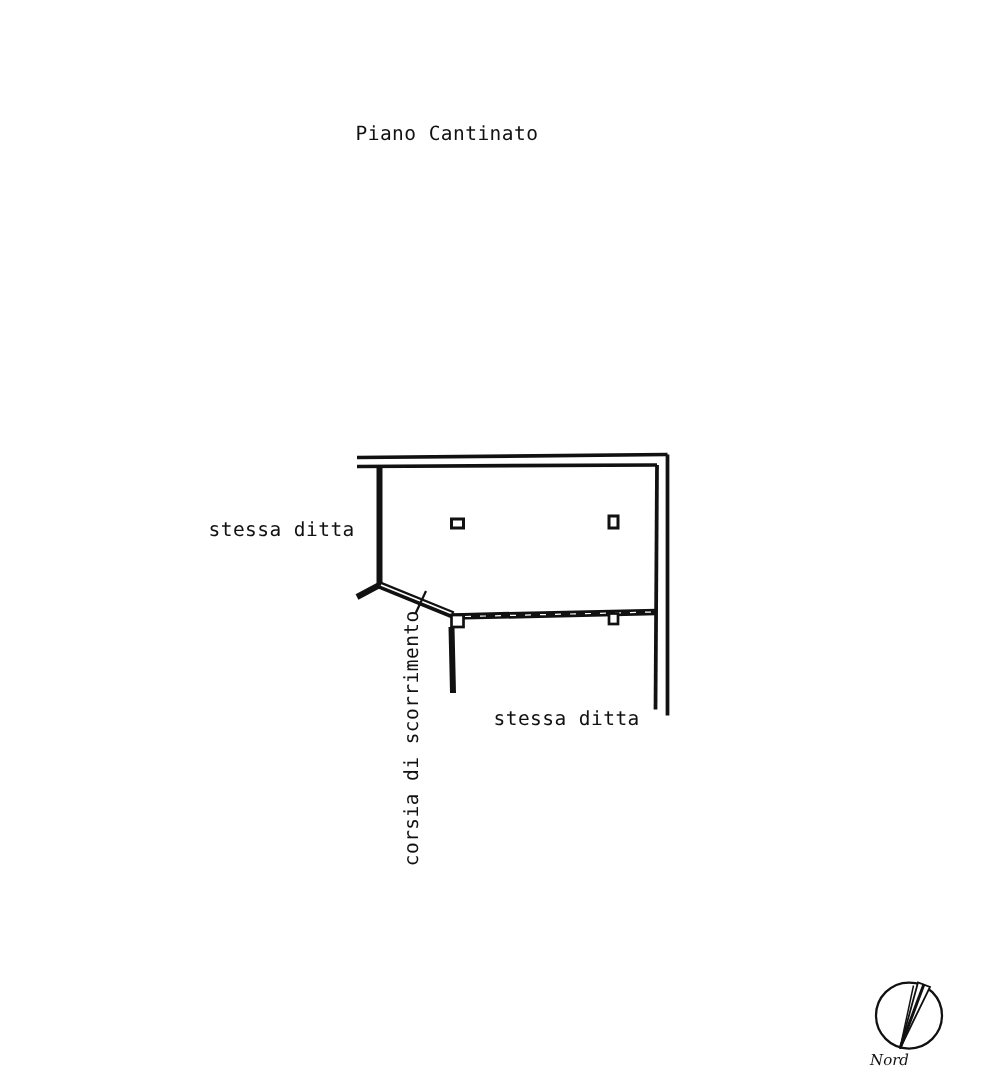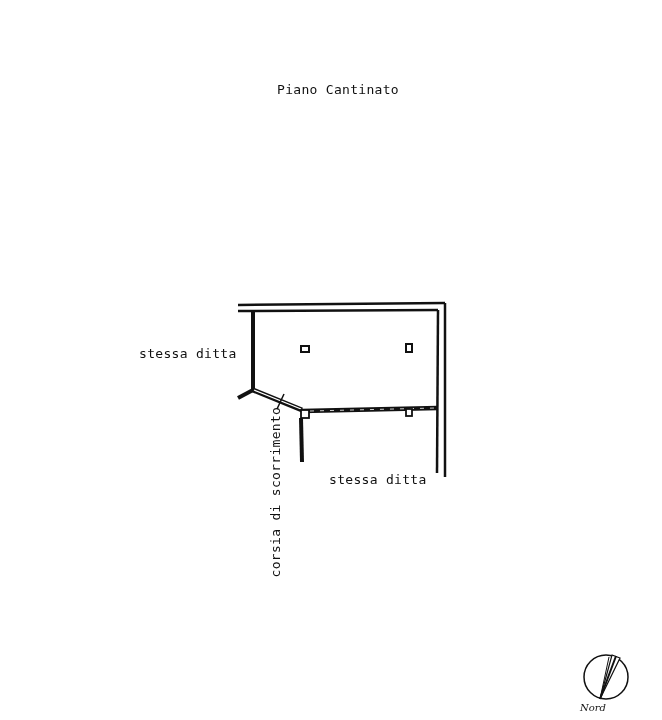--- a/index.html
+++ b/index.html
@@ -6,21 +6,21 @@
     body { width: 662px; height: 720px; position: relative; overflow: hidden; }
     .canvas { position: absolute; left: 0; top: 0; width: 662px; height: 720px; }
     .lbl {
       position: absolute;
       font-family: "DejaVu Sans Mono", "Liberation Mono", monospace;
       font-size: 13px;
       color: #111111;
       white-space: nowrap;
       letter-spacing: 0.3px;
     }
-    .title { left: 237px; top: 80px; line-height: 20px; margin-left: 40px; }
+    .title { left: 237px; top: 80px; line-height: 20px; }
     .title div { height: 20px; }
     .lbl-west { left: 139px; top: 346px; }
     .lbl-south { left: 329px; top: 472px; }
     .lbl-corridor {
       left: 200px; top: 495px;
       transform: rotate(-90deg);
       transform-origin: center center;
       width: 150px; text-align: center;
     }
     .nord-label {

